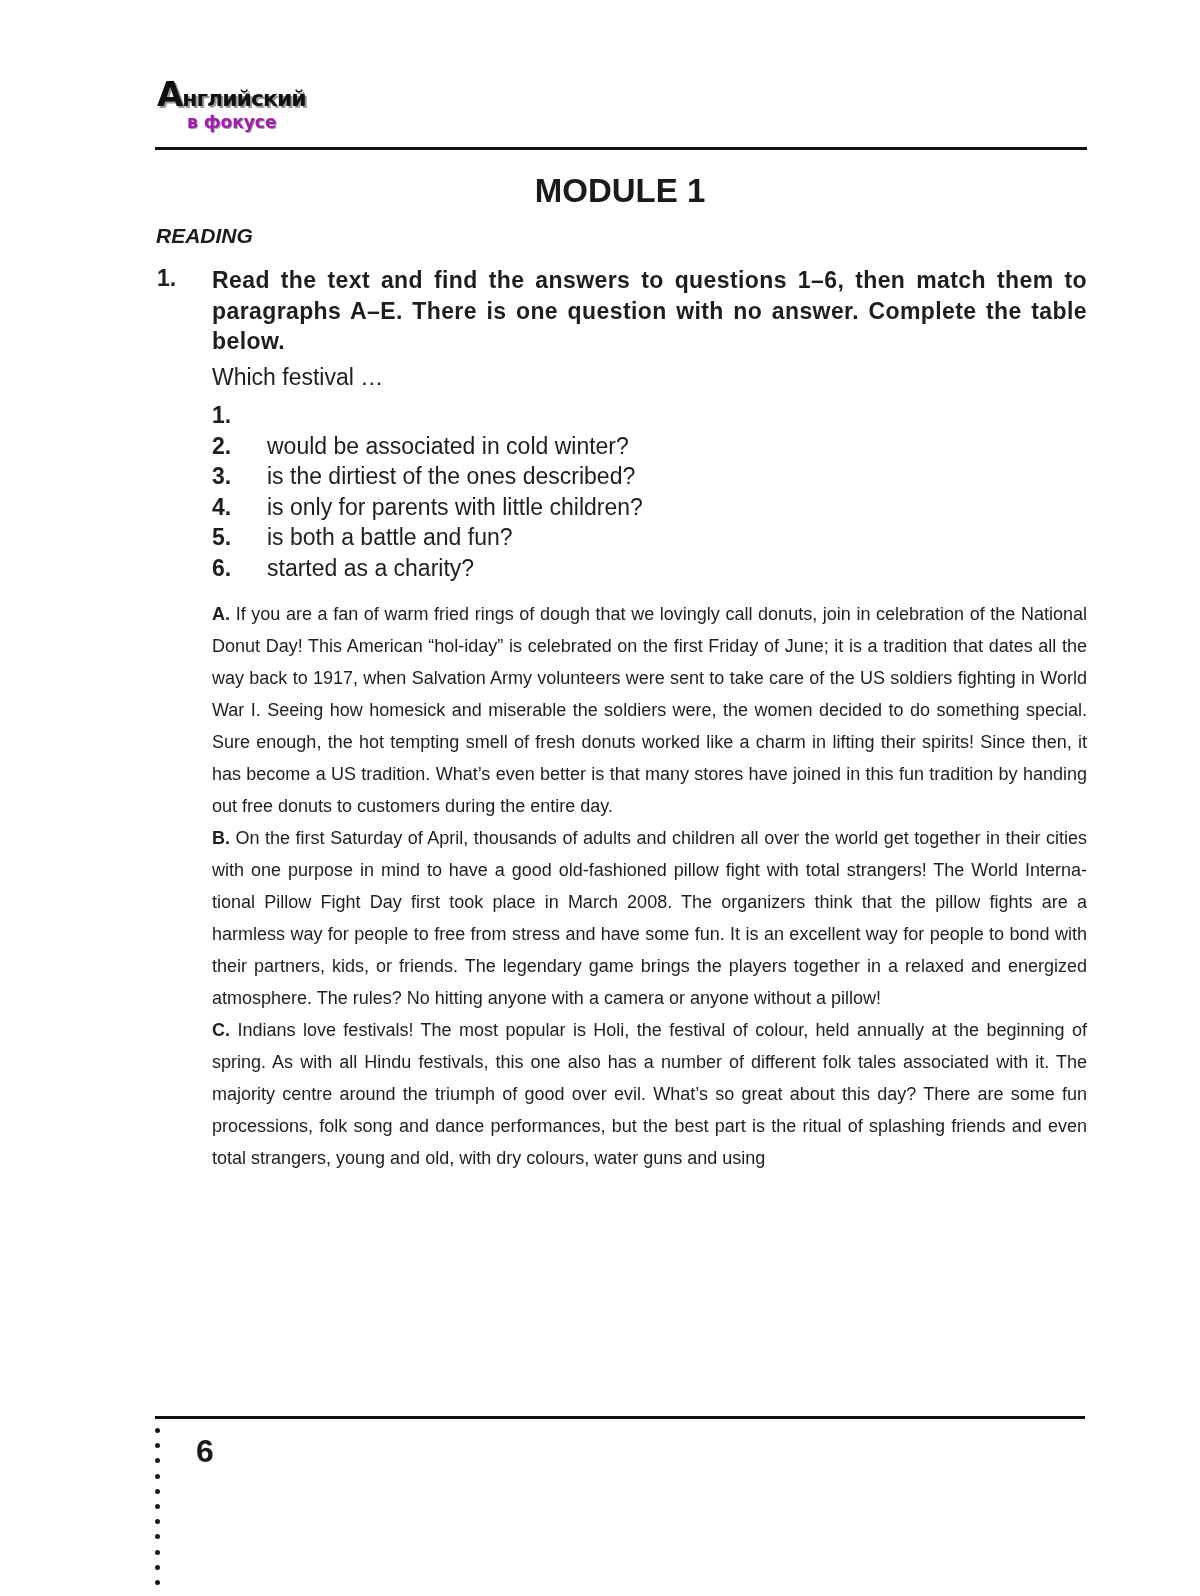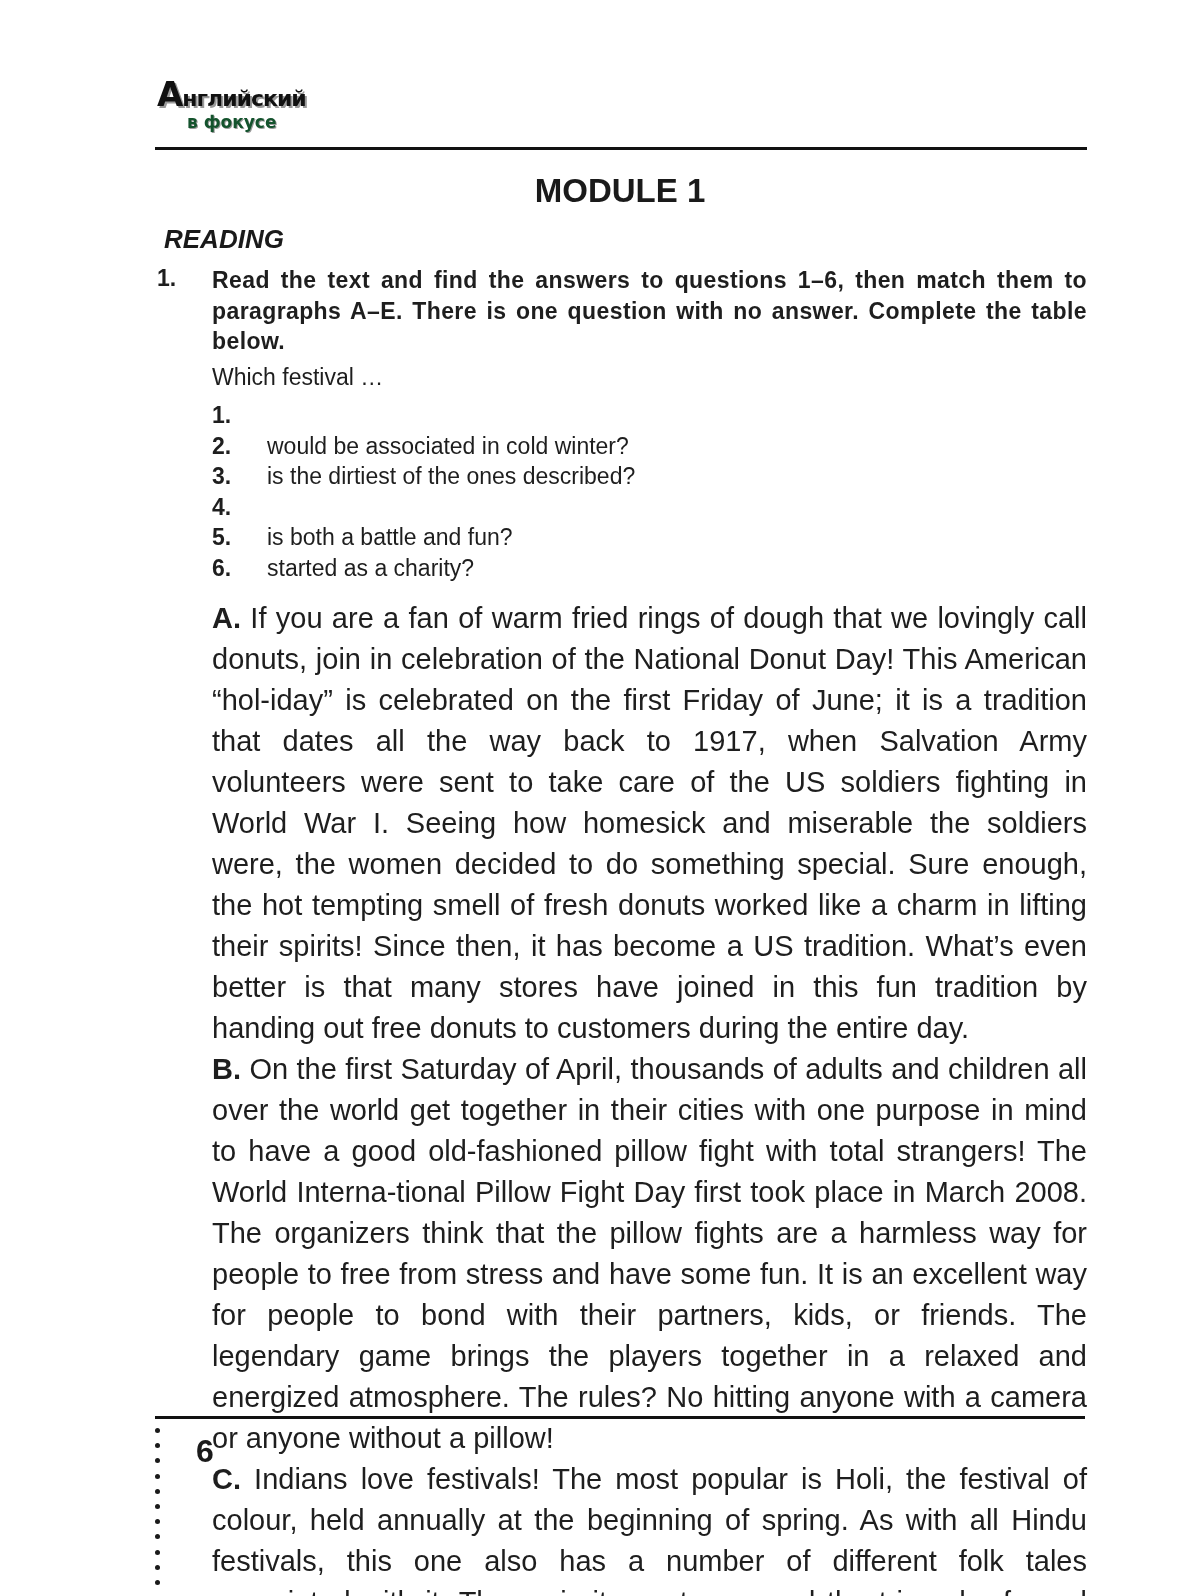--- a/index.html
+++ b/index.html
@@ -2,39 +2,39 @@
 <html><head>
 <meta charset="utf-8">
 <style>
   html, body { margin: 0; padding: 0; background: #ffffff; }
   body { width: 1200px; height: 1596px; position: relative; overflow: hidden; color: #1e1e1e; font-family: "Liberation Sans", sans-serif; }
 
   .logo { position: absolute; left: 157px; top: 74px; width: 200px; height: 66px; }
   .logo-top { position: absolute; left: 0; top: 0; font-family: "DejaVu Sans", sans-serif; font-weight: bold; white-space: nowrap; color: #111; text-shadow: 2px 2px 0 #9a9a9a; letter-spacing: -1px; }
   .logo-top .big { font-size: 34px; }
   .logo-top .small { font-size: 22px; }
-  .logo-bottom { position: absolute; left: 30px; top: 38px; font-family: "DejaVu Sans", sans-serif; font-weight: bold; font-size: 17px; color: #14532d; text-shadow: 1px 1px 0 #9a9a9a; white-space: nowrap; }
+  .logo-bottom { position: absolute; left: 30px; top: 38px; font-family: "DejaVu Sans", sans-serif; font-weight: bold; font-size: 17px; color: #a21caf; text-shadow: 1px 1px 0 #9a9a9a; white-space: nowrap; }
 
   .rule-top { position: absolute; left: 155px; top: 147px; width: 932px; height: 3px; background: #111; }
   .rule-bottom { position: absolute; left: 155px; top: 1416px; width: 930px; height: 3px; background: #111; }
 
   .module-title { position: absolute; left: 0; width: 1240px; top: 172px; text-align: center; font-size: 33px; font-weight: bold; color: #1a1a1a; }
-  .section { position: absolute; left: 164px; top: 224px; font-size: 26px; font-weight: bold; font-style: italic; color: #1a1a1a; }
+  .section { position: absolute; left: 156px; top: 224px; font-size: 21px; font-weight: bold; font-style: italic; color: #1a1a1a; }
 
   .task-num { position: absolute; left: 157px; top: 265px; font-size: 23px; font-weight: bold; }
   .task-text { position: absolute; left: 212px; top: 265px; width: 875px; font-size: 23px; font-weight: bold; line-height: 30.5px; text-align: justify; letter-spacing: 0.4px; }
 
   .lead { position: absolute; left: 212px; top: 364px; font-size: 23px; }
 
   .questions { position: absolute; left: 212px; top: 400px; width: 700px; margin: 0; padding: 0; list-style: none; }
   .questions li { height: 30.5px; font-size: 23px; line-height: 30.5px; display: flex; }
   .questions .qn { width: 55px; font-weight: bold; }
 
   .passages { position: absolute; left: 212px; top: 598px; width: 875px; }
-  .para { font-size: 29px; line-height: 41px; text-align: justify; margin: 0; font-family: "Liberation Sans", sans-serif; }
+  .para { font-size: 18px; line-height: 32px; text-align: justify; margin: 0; font-family: "Liberation Sans", sans-serif; }
   .para .plabel { font-weight: bold; }
 
   .page-number { position: absolute; left: 196px; top: 1433px; font-size: 32px; font-weight: bold; color: #1a1a1a; }
   .dots { position: absolute; left: 155px; top: 1428px; width: 6px; }
   .dots span { display: block; width: 5px; height: 5px; border-radius: 50%; background: #1a1a1a; margin-bottom: 10.2px; }
 </style>
 </head>
 <body>
 
 <div class="logo">
@@ -61,20 +61,21 @@
   <li>
       <span class="qn">2.</span>
       <span>would be associated in cold winter?</span>
     </li>
   <li>
       <span class="qn">3.</span>
       <span>is the dirtiest of the ones described?</span>
     </li>
   <li>
       <span class="qn">4.</span>
+      <span>is only for parents with little children?</span>
     </li>
   <li>
       <span class="qn">5.</span>
       <span>is both a battle and fun?</span>
     </li>
   <li>
       <span class="qn">6.</span>
       <span>started as a charity?</span>
     </li>
 </ul>

